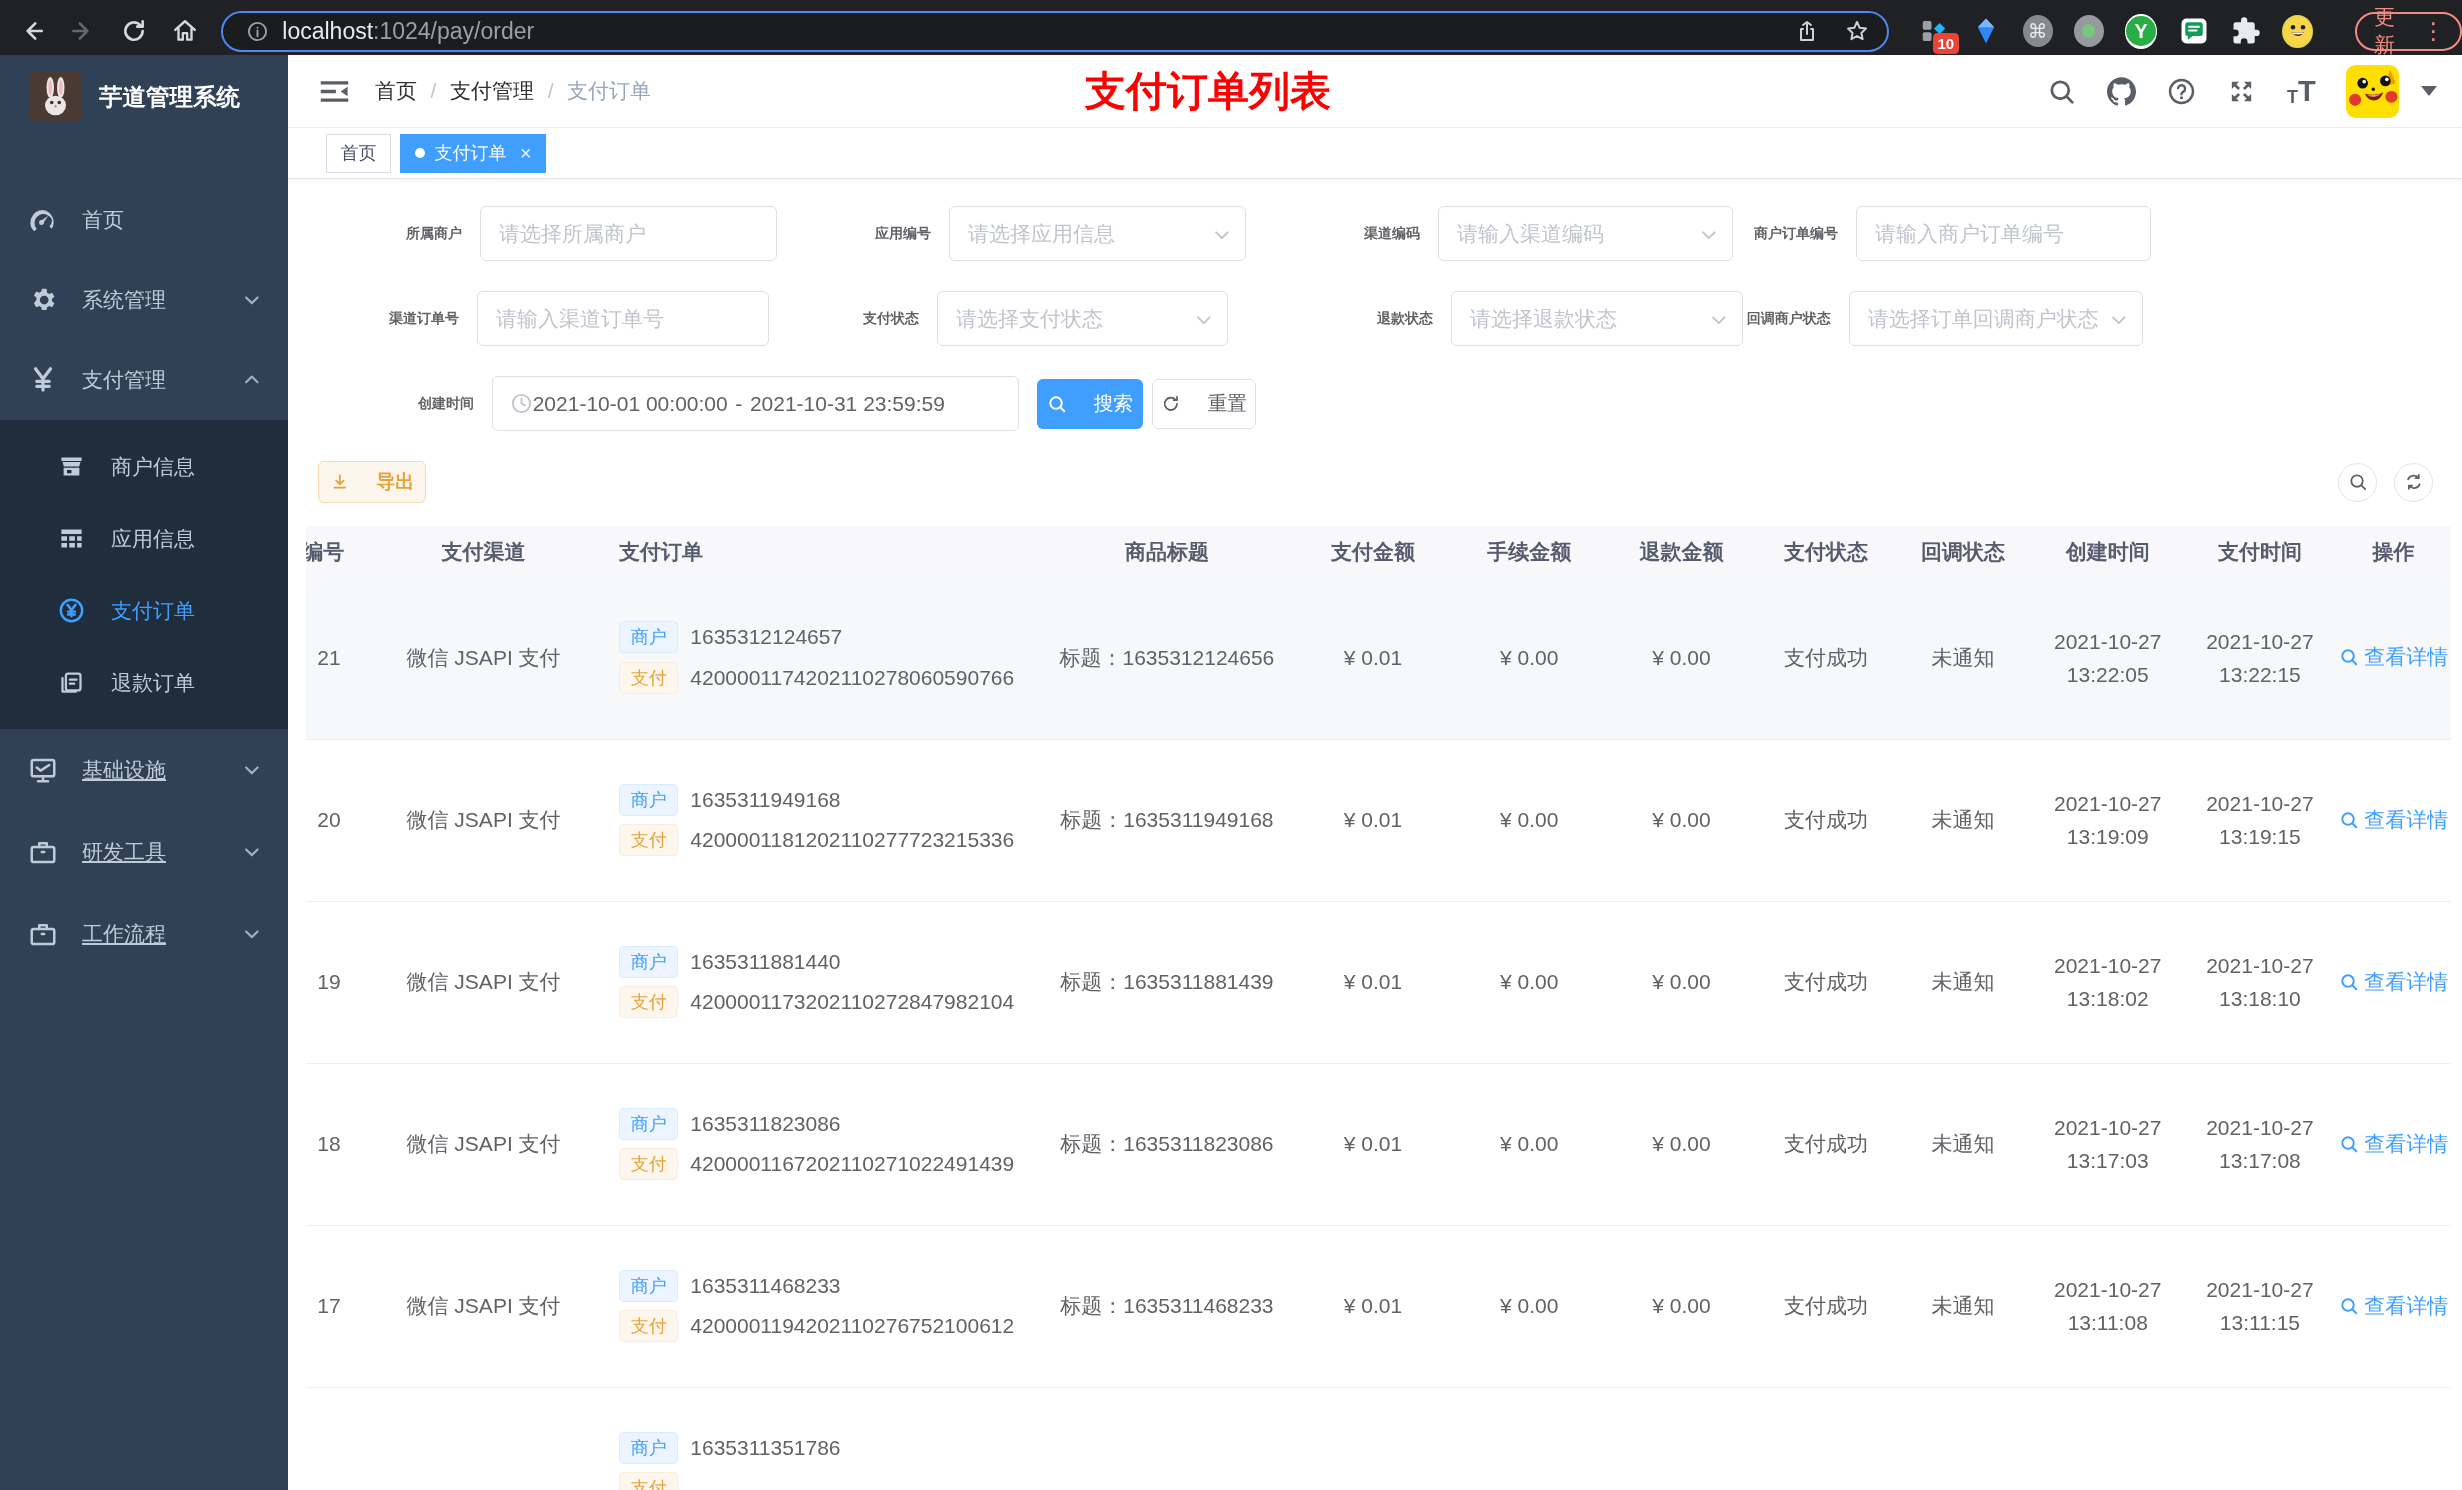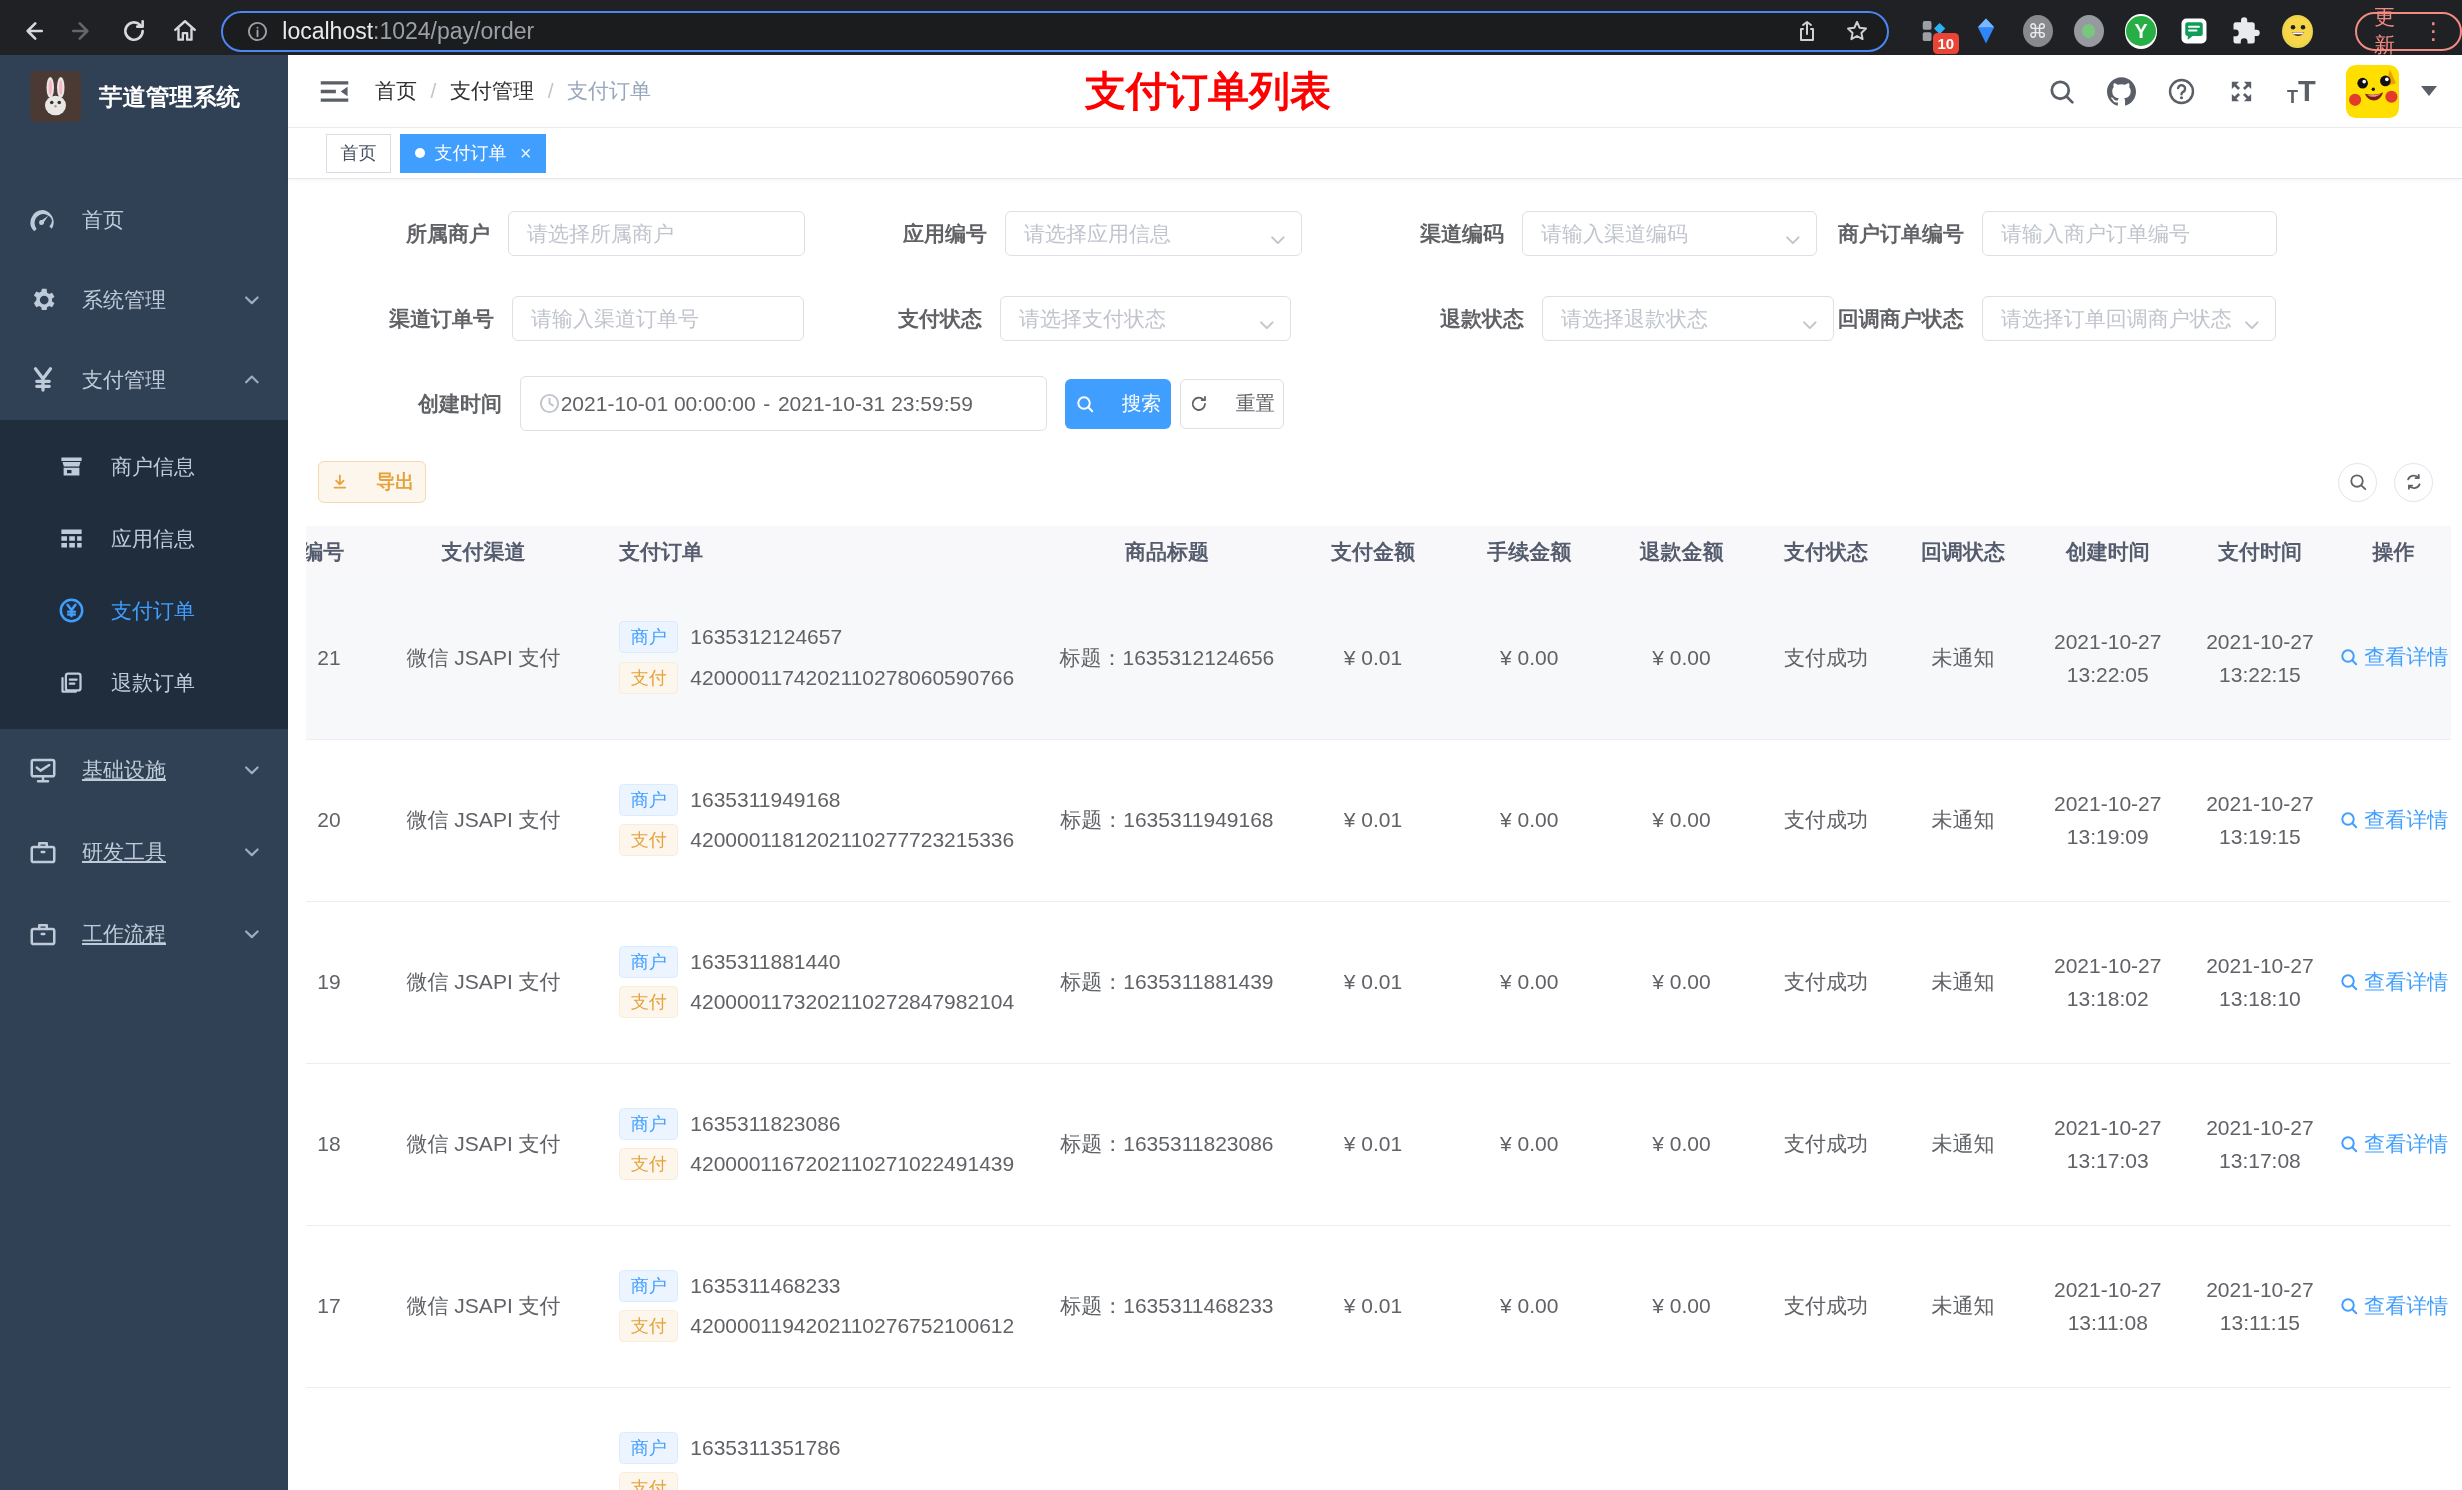--- a/index.html
+++ b/index.html
@@ -85,22 +85,22 @@
     border:0.8px solid #d8dce5; color:#495060; background:#fff; cursor:pointer; }
   .tag-item.active { background:#409eff; border-color:#409eff; color:#fff; gap:9px; }
   .tag-dot { width:10.6px; height:10.6px; border-radius:50%; background:#fff; }
   .tag-close { font-size:19.7px; margin-left:4.5px; opacity:.9; }
 
   
   .content { position:absolute; top:127px; left:0; right:0; bottom:0; background:#fff; padding:24px 30px 0 30px; overflow:hidden; }
 
   .frow { display:flex; align-items:center; height:55px; margin-bottom:30px; }
   .ffield { display:flex; align-items:center; }
-  .flabel { font-size:21px; font-weight:bold; color:#606266; padding-right:18px; white-space:nowrap; }
-  .finput { position:relative; height:45px; border:1.5px solid #dcdfe6; border-radius:6px; background:#fff; }
+  .flabel { font-size:14px; font-weight:bold; color:#606266; padding-right:18px; white-space:nowrap; }
+  .finput { position:relative; height:55px; border:1.5px solid #dcdfe6; border-radius:6px; background:#fff; }
   .finput input { width:100%; height:100%; border:none; outline:none; background:transparent;
     font-size:21px; color:#606266; padding:0 42px 0 18px; font-family:inherit; }
   .finput input::placeholder { color:#c0c4cc; }
   .finput.no-arrow input { padding-right:18px; }
   .sel-arrow { position:absolute; right:13.6px; top:18px; width:19.7px; height:19.7px; color:#c0c4cc; pointer-events:none; }
   .date-input { display:flex; align-items:center; width:527px; height:55px; border:1.5px solid #dcdfe6;
     border-radius:6px; padding:0 16.7px; gap:0; font-size:21px; color:#606266; cursor:text; }
   .date-input .clock { width:23px; height:23px; color:#c0c4cc; flex:0 0 auto; }
   .date-sep { color:#606266; padding:0 7.6px; }
   .btn { display:inline-flex; align-items:center; justify-content:center; gap:27px; height:50px;

